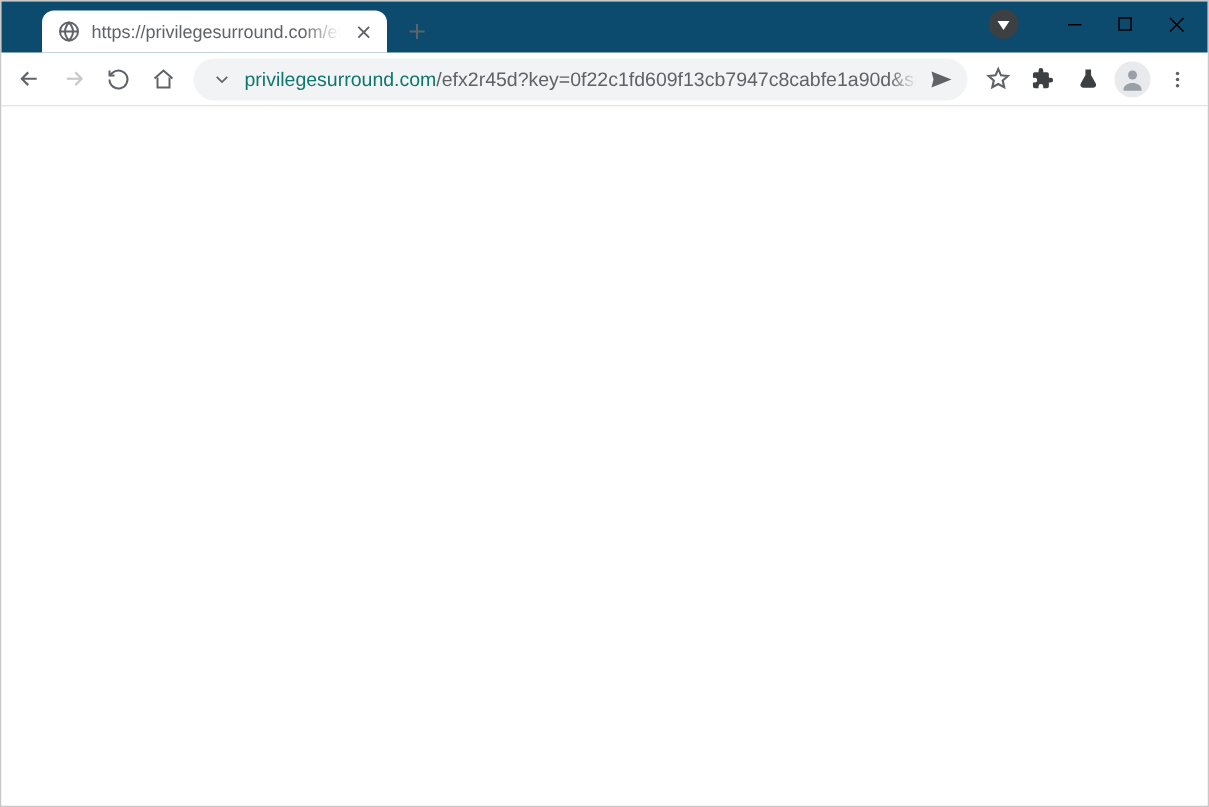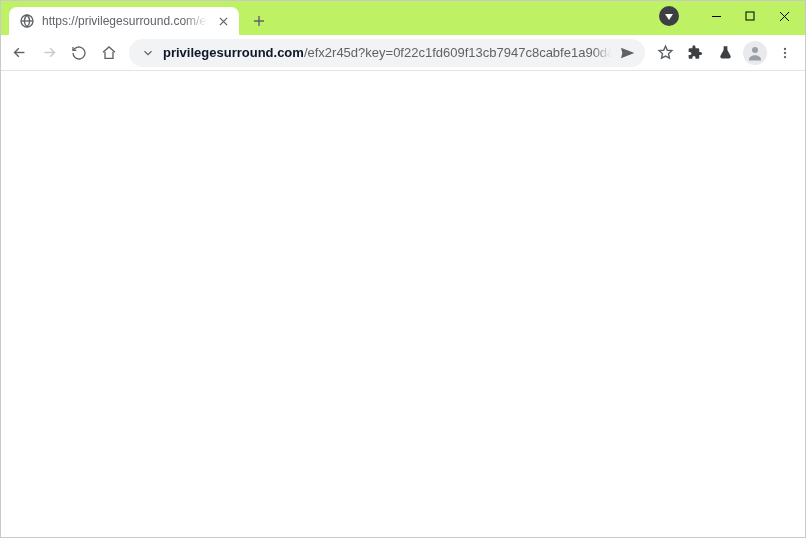--- a/index.html
+++ b/index.html
@@ -1,19 +1,19 @@
 <!DOCTYPE html>
 <html><head>
 <meta charset="utf-8">
 <style>
   * { box-sizing: border-box; margin:0; padding:0; }
   html,body { width:806px; height:538px; font-family: "Segoe UI", Arial, sans-serif; font-size:12px; color:#3c4043; overflow:hidden; background:#fff; }
   .browser-window { width:806px; height:538px; border:1px solid #c9c9c9; display:flex; flex-direction:column; background:#fff; }
   
-  .top-strip { height:34px; background:#bef264; display:flex; align-items:flex-end; position:relative; }
+  .top-strip { height:34px; background:#0c4a6e; display:flex; align-items:flex-end; position:relative;padding-left:19px; }
   .tab { margin-left:8px; margin-top:6px; height:28px; background:#fff; border-top-left-radius:8px; border-top-right-radius:8px; display:flex; align-items:center; padding:0 8px 0 10px; min-width:210px; max-width:230px; gap:7px; position:relative; }
   .tab .favicon { width:16px; height:16px; display:flex; align-items:center; justify-content:center; }
   .tab .title { flex:1; white-space:nowrap; overflow:hidden; font-size:12px; color:#5f6368;
     -webkit-mask-image: linear-gradient(to right, #000 85%, transparent 100%);
             mask-image: linear-gradient(to right, #000 85%, transparent 100%);
   }
   .tab .close { width:16px; height:16px; display:flex; align-items:center; justify-content:center; border-radius:50%; }
   .tab .close svg { display:block; }
   .new-tab { width:28px; height:28px; display:flex; align-items:center; justify-content:center; margin-left:6px; margin-top:6px; border-radius:50%; }
   .new-tab svg { display:block; }
@@ -24,21 +24,21 @@
   
   .toolbar { height:36px; background:#fff; display:flex; align-items:center; padding:0 6px 0 4px; gap:2px; border-bottom:1px solid #e3e3e3; }
   .tb-btn { width:28px; height:28px; display:flex; align-items:center; justify-content:center; border-radius:50%; flex:0 0 auto; }
   .tb-btn.disabled svg { opacity:.35; }
   .omnibox { flex:1; height:28px; background:#f1f3f4; border-radius:14px; display:flex; align-items:center; padding:0 10px 0 12px; margin:0 4px; gap:8px; min-width:0; }
   .omnibox .lock { flex:0 0 auto; display:flex; align-items:center; }
   .omnibox .url { flex:1; white-space:nowrap; overflow:hidden; font-size:13px; color:#202124; min-width:0;
     -webkit-mask-image: linear-gradient(to right, #000 96%, transparent 100%);
             mask-image: linear-gradient(to right, #000 96%, transparent 100%);
   }
-  .omnibox .url .domain { color:#0f172a;font-weight:bold; }
+  .omnibox .url .domain { color:#0f766e; }
   .omnibox .url .path { color:#5f6368; }
   .omnibox .share { flex:0 0 auto; display:flex; align-items:center; }
   .right-icons { display:flex; align-items:center; gap:2px; }
   .avatar { width:24px; height:24px; border-radius:50%; background:#e8eaed; display:flex; align-items:center; justify-content:center; }
   .content { flex:1; background:#fff; }
 </style>
 </head>
 <body>
 
 <div class="browser-window">

